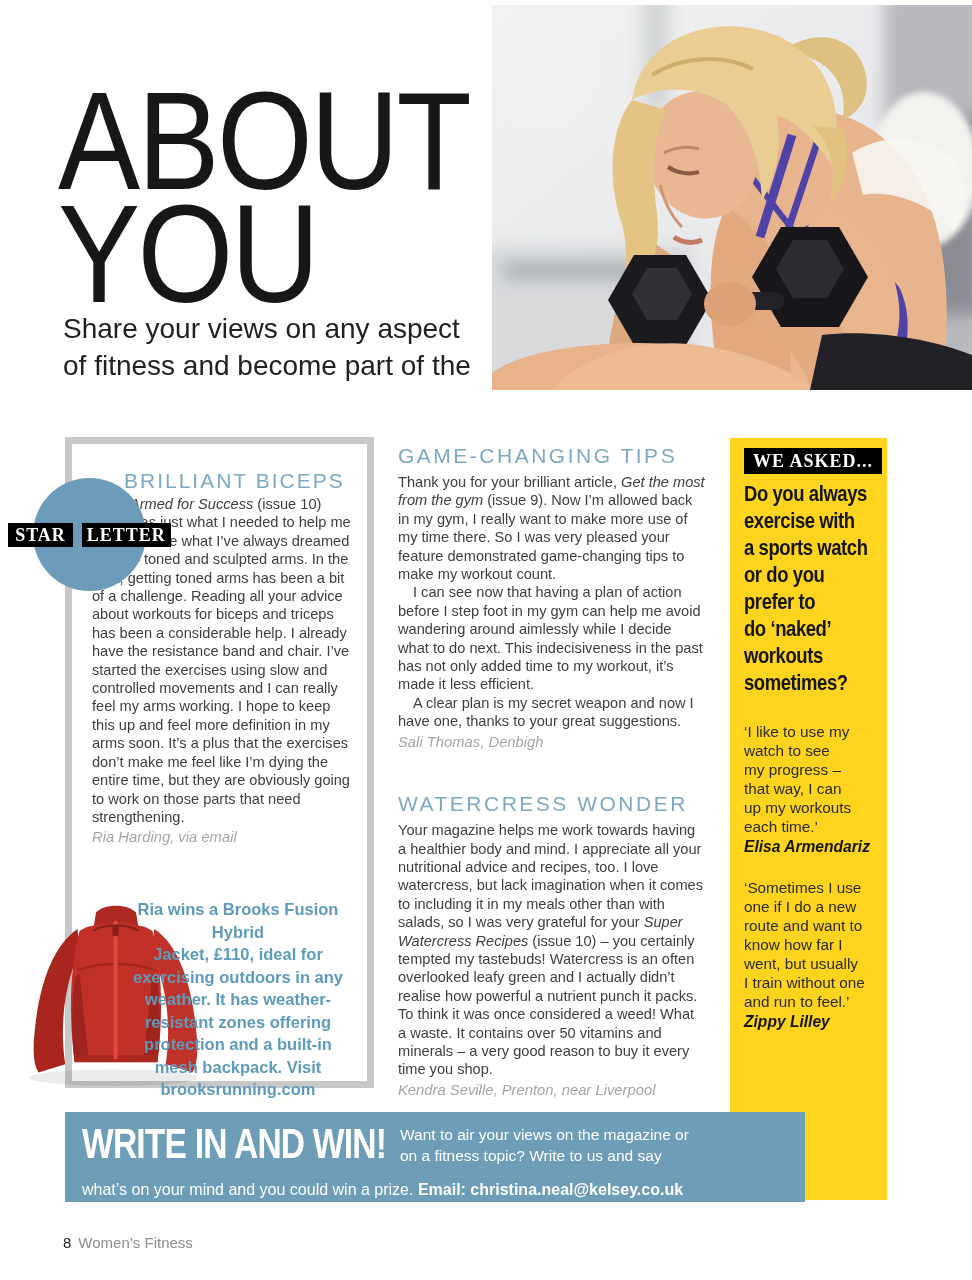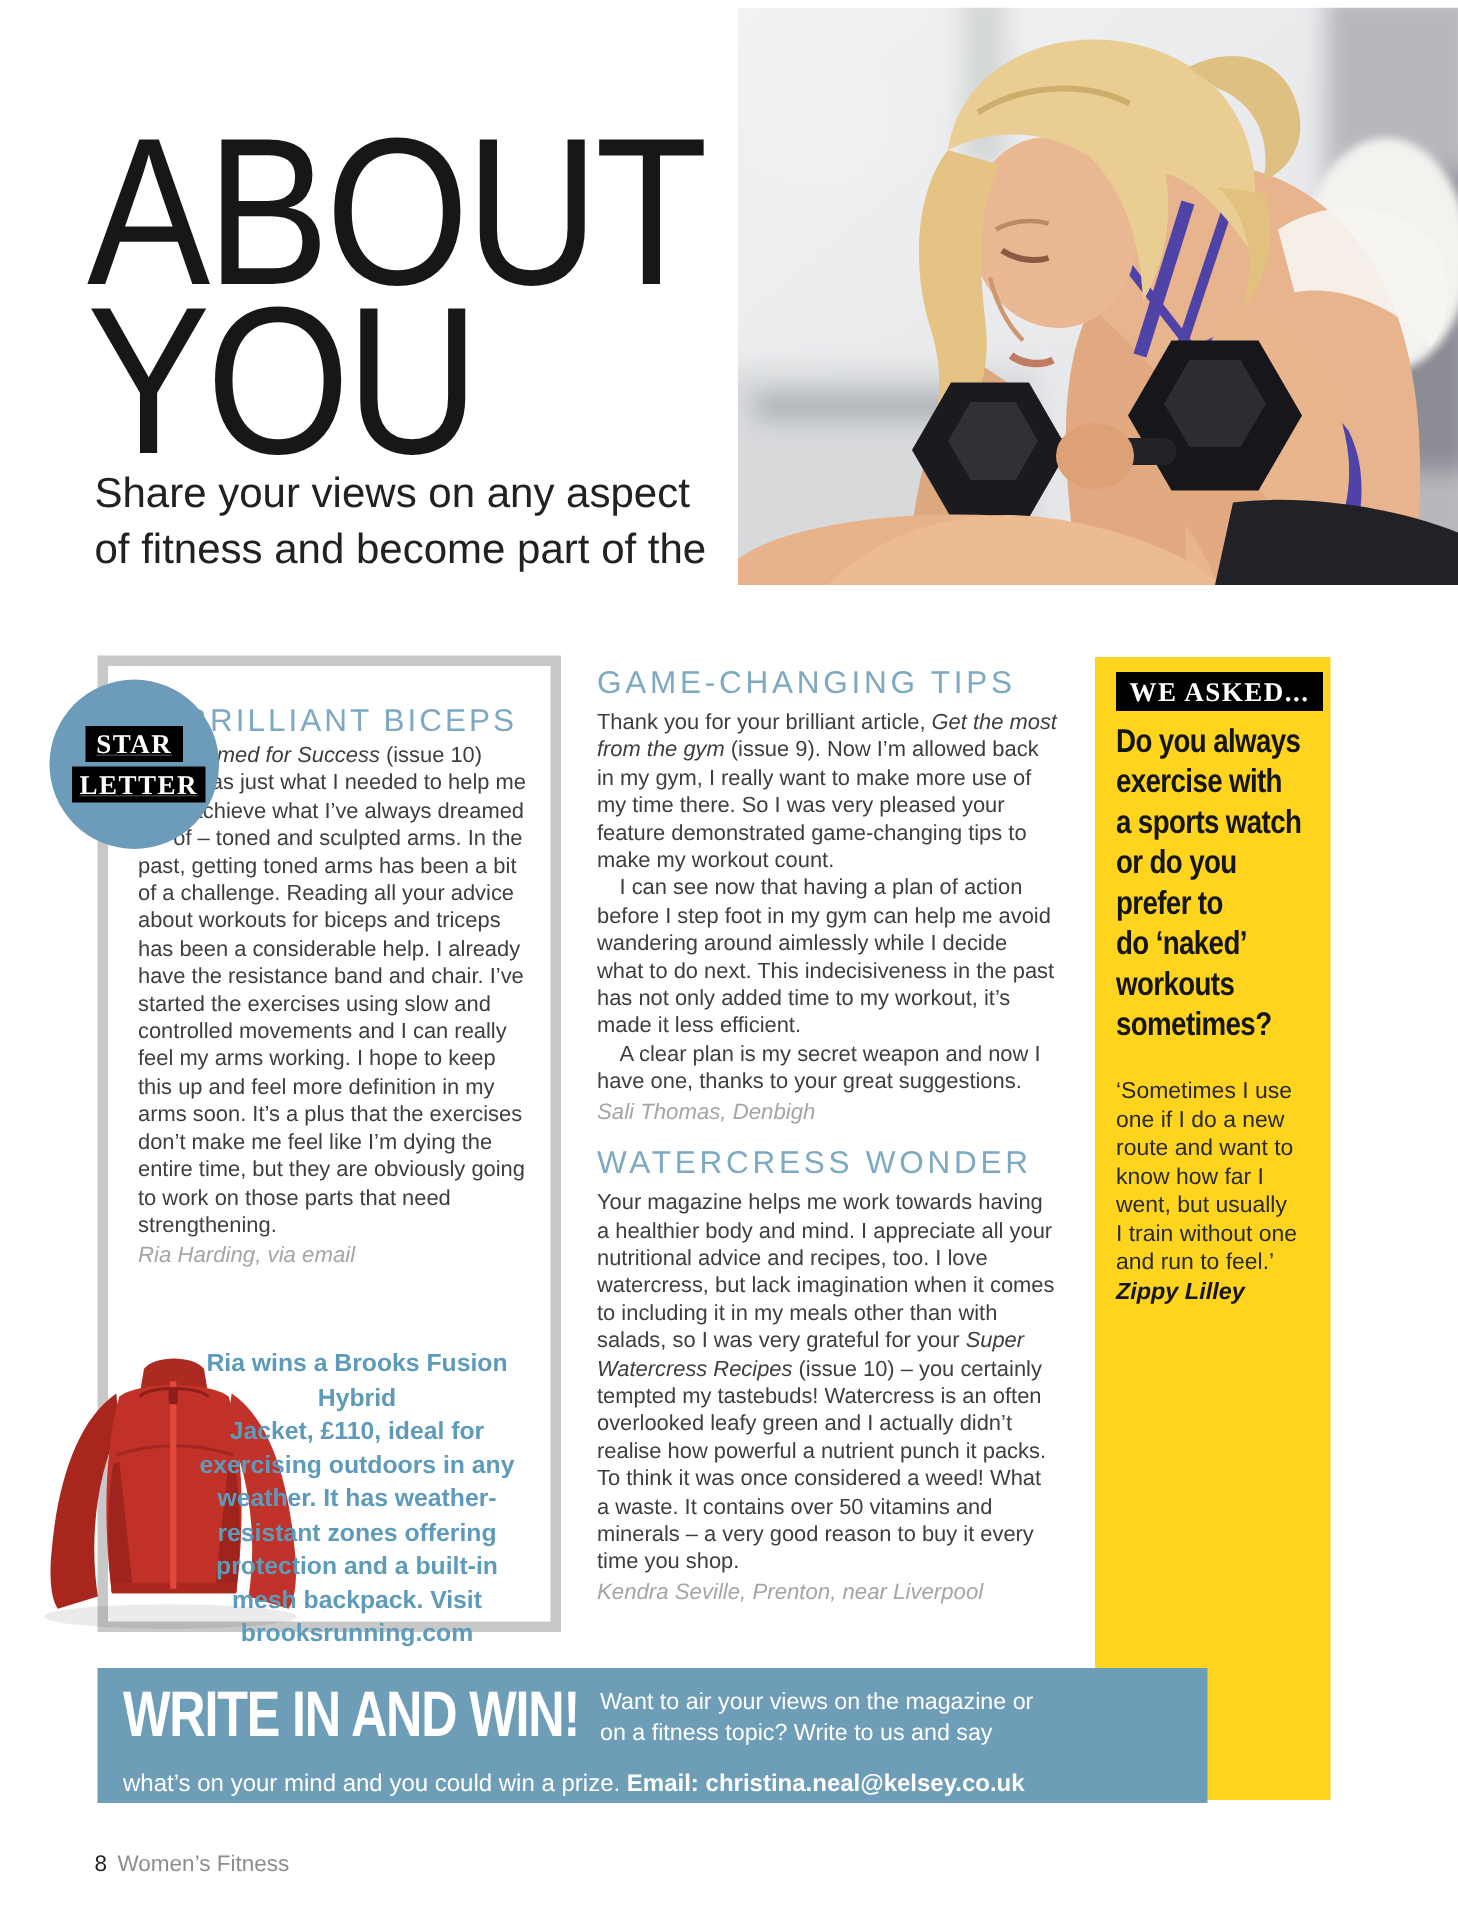--- a/index.html
+++ b/index.html
@@ -24,23 +24,23 @@
 
   
   .photo { position:absolute; left:492px; top:5px; width:480px; height:385px; overflow:hidden; }
 
   
   .star-box {
     position:absolute; left:65px; top:437px; width:309px; height:651px;
     border:7px solid #c8c8c8; background:#fff; z-index:1;
   }
   .badge {
-    position:absolute; left:33px; top:453px; width:113px; height:113px;
+    position:absolute; left:33px; top:478px; width:113px; height:113px;
     background:#6d9cba; border-radius:50%; z-index:3;
-    display:flex; flex-direction:column; align-items:center; justify-content:center; gap:3px;text-decoration:underline;
+    display:flex; flex-direction:row; align-items:center; justify-content:center; gap:3px;
   }
   .badge-line {
     background:#000; color:#fff; font-family:"Liberation Serif", serif; font-weight:bold;
     font-size:18px; line-height:22px; letter-spacing:1px; padding:1px 7px; display:block;
   }
   .badge-line.l2 { margin-left:6px; padding:1px 5px; }
   h2.sec-head {
     font-size:21px; font-weight:400; letter-spacing:2px; color:#7ea9c2; line-height:25px;
   }
   .star-box h2.sec-head { margin:24px 8px 2px 52px; }
@@ -57,21 +57,21 @@
   .prize-text {
     position:absolute; left:118px; top:898px; width:240px; z-index:2;
     text-align:center; color:#5e9bba; font-weight:bold;
     font-size:16.5px; line-height:22.5px;
   }
   .jacket { position:absolute; left:16px; top:890px; width:200px; height:200px; z-index:2; }
 
   
   .mid-col { position:absolute; left:398px; top:443px; width:308px; }
   .mid-col h2.sec-head { letter-spacing:2.5px; margin-bottom:5px; }
-  .mid-col h2.second { margin-top:12px; }
+  .mid-col h2.second { margin-top:40px; }
   .mid-col .body.indent { text-indent:15px; }
   .mid-col .sig { margin-bottom:0; }
 
   
   .we-asked {
     position:absolute; left:730px; top:438px; width:157px; height:762px;
     background:#ffd41e; padding:10px 5px 0 14px;
   }
   .wa-badge {
     background:#000; color:#fff; font-family:"Liberation Serif", serif; font-weight:bold;
@@ -245,20 +245,29 @@
     <div class="wa-badge">WE ASKED...</div>
     <div class="wa-question pre">Do you always
 exercise with
 a sports watch
 or do you
 prefer to
 do ‘naked’
 workouts
 sometimes?</div>
 
+    <div class="wa-quote q1">
+      <p class="quote pre">‘I like to use my
+watch to see
+my progress –
+that way, I can
+up my workouts
+each time.’</p>
+      <p class="wa-name">Elisa Armendariz</p>
+    </div>
     <div class="wa-quote">
       <p class="quote pre">‘Sometimes I use
 one if I do a new
 route and want to
 know how far I
 went, but usually
 I train without one
 and run to feel.’</p>
       <p class="wa-name">Zippy Lilley</p>
     </div>

